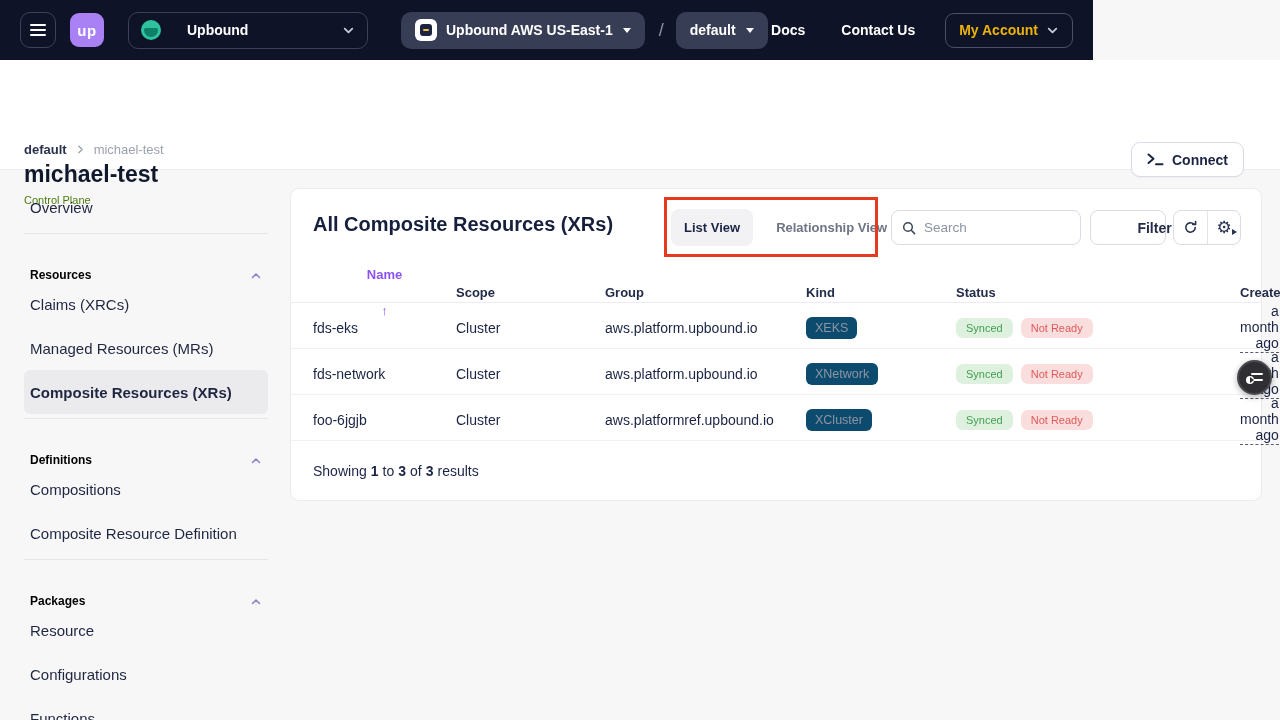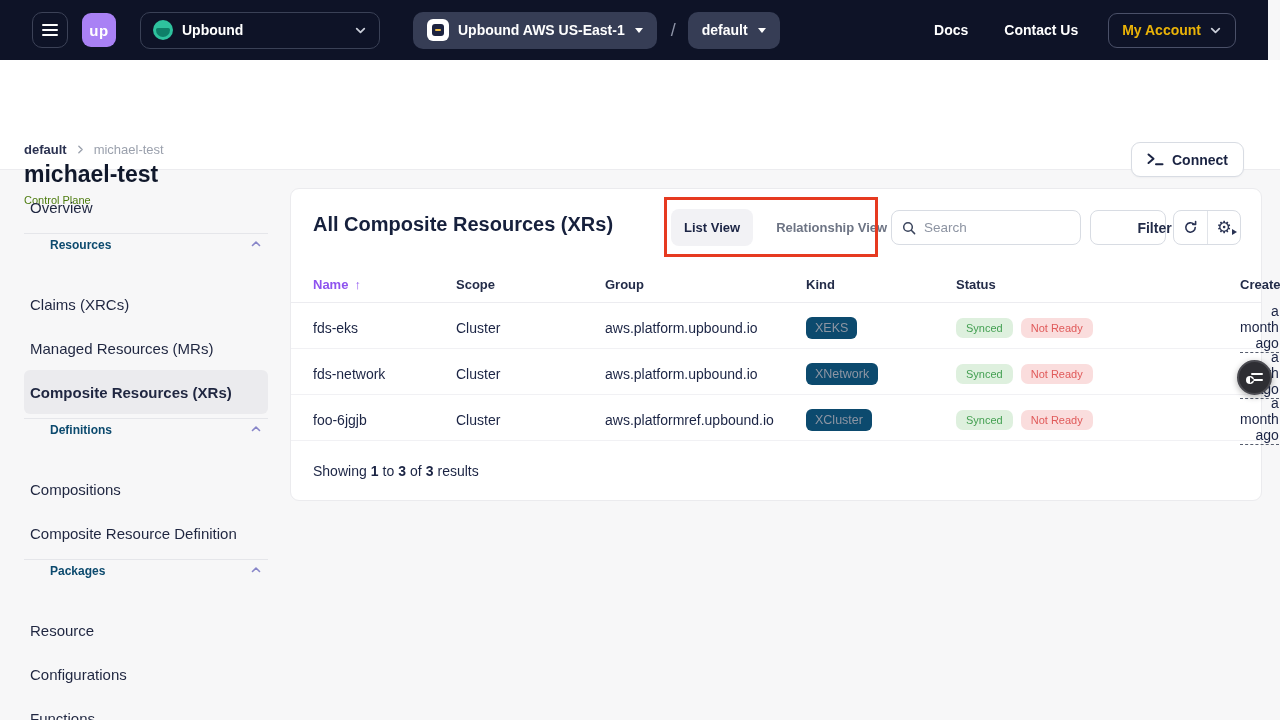--- a/index.html
+++ b/index.html
@@ -8,41 +8,41 @@
     font-family:"Liberation Sans", sans-serif;
     background:#f7f7f8;
     position:relative;
     overflow:hidden;
     color:#1b2444;
   }
   svg { display:block; }
 
   
   .topnav {
-    position:absolute; left:0; top:0; width:1268px; height:60px;
-    background:#0e1327; display:flex; align-items:center; padding:0 32px;
+    position:absolute; left:0; top:0; width:1093px; height:60px;
+    background:#0e1327; display:flex; align-items:center; padding:0 20px;
   }
   .hamburger {
     width:36px; height:36px; border:1.5px solid #3c4257; border-radius:10px;
     display:flex; flex-direction:column; justify-content:center; align-items:center; gap:3px;
     cursor:pointer; background:transparent; flex:0 0 auto;
   }
   .hamburger i { display:block; width:16px; height:2.2px; background:#fff; border-radius:2px; }
   .uplogo {
     width:34px; height:34px; background:#a981f5; border-radius:9px; margin-left:14px;
     display:flex; align-items:center; justify-content:center;
     color:#fff; font-weight:bold; font-size:15px; letter-spacing:.5px; flex:0 0 auto;
   }
   .org-dd {
     margin-left:24px; width:240px; height:37px; border:1.5px solid #3a4156; border-radius:10px;
     display:flex; align-items:center; padding:0 12px; cursor:pointer; color:#fff; flex:0 0 auto;
   }
   .org-avatar { width:20px; height:20px; border-radius:50%; background:#2ec29e; position:relative; overflow:hidden; flex:0 0 auto; }
   .org-avatar::after { content:""; position:absolute; left:3px; right:3px; bottom:3px; height:9px; background:#0e7f68; border-radius:2px 2px 8px 8px; }
-  .org-dd .lbl { margin-left:9px; font-weight:bold; font-size:14px; }
+  .org-dd .lbl { margin-left:26px; font-weight:bold; font-size:14px; }
   .org-dd .spacer { flex:1; }
   .pill {
     height:37px; background:#363d55; border-radius:10px; display:flex; align-items:center;
     padding:0 14px; color:#fff; font-weight:bold; font-size:14px; cursor:pointer; flex:0 0 auto;
   }
   .cp-pill { margin-left:33px; }
   .cp-icon { width:22px; height:22px; background:#fff; border-radius:6px; margin-right:9px; position:relative; }
   .cp-icon::before { content:""; position:absolute; left:5px; top:5px; width:12px; height:12px; background:#1c2340; border-radius:3px; }
   .cp-icon::after { content:""; position:absolute; left:8px; top:10px; width:6px; height:2.4px; background:#f3c14b; border-radius:1px; }
   .caret-down { width:0; height:0; border-left:4.5px solid transparent; border-right:4.5px solid transparent; border-top:5.5px solid #fff; margin-left:10px; }
@@ -75,22 +75,22 @@
 
   
   .sidebar { position:absolute; left:0; top:170px; width:290px; padding:15px 22px 0 24px; }
   .side-item {
     height:44px; display:flex; align-items:center; padding:0 6px; font-size:15px; color:#1f2640;
     border-radius:6px; cursor:pointer;
   }
   .side-item.active { background:#ebebee; font-weight:bold; }
   .side-divider { border:none; border-top:1px solid #e5e6ea; margin:4px 0; }
   .side-section-header {
-    height:44px; display:flex; align-items:flex-start; justify-content:space-between; padding:0 6px;
-    font-size:12px; font-weight:bold; color:#0c4a6e; cursor:pointer;margin-left:20px;
+    height:44px; display:flex; align-items:flex-end; justify-content:space-between; padding:0 6px;
+    font-size:12px; font-weight:bold; color:#000000; cursor:pointer;
   }
   .side-section-header .chev-up { color:#8886c9; }
 
   
   .main-card {
     position:absolute; left:290px; top:188px; width:972px; height:313px;
     background:#fff; border:1px solid #ebebee; border-radius:9px;
   }
   .card-title { position:absolute; left:22px; top:24px; font-size:20px; font-weight:bold; color:#16203c; }
   .view-toggle { position:absolute; left:380px; top:20px; height:37px; display:flex; align-items:flex-start; }
@@ -116,21 +116,21 @@
   .icon-cell { width:33.5px; display:flex; align-items:center; justify-content:center; cursor:pointer; color:#2a3354; }
   .icon-cell + .icon-cell { border-left:1px solid #e1e4e9; }
   .gear-glyph { font-size:17px; line-height:1; position:relative; color:#2a3354; }
   .gear-glyph::after { content:""; position:absolute; right:-5px; bottom:1px; width:0; height:0;
     border-top:3.5px solid transparent; border-bottom:3.5px solid transparent; border-left:5px solid #2a3354; }
 
   
   .table { position:absolute; left:0; top:78px; width:100%; }
   .trow { display:grid; grid-template-columns:143px 149px 201px 150px 284px 1fr; align-items:center; padding:0 22px; }
   .thead { height:36px; border-bottom:1px solid #ececf0; font-size:13px; font-weight:bold; color:#232c49; }
-  .th-sorted { color:#8e53ef; display:flex; align-items:center; gap:6px; cursor:pointer; }
+  .th-sorted { color:#8e53ef; display:flex; align-items:center; gap:21px; cursor:pointer;flex-direction:column; }
   .th { cursor:pointer; }
   .th-right { text-align:right; }
   .tbody-row { height:46px; border-bottom:1px solid #f1f1f4; font-size:14px; color:#1b2444; }
   .cell-name { font-weight:normal; }
   .kind-badge { display:inline-block; background:#0c4a6e; color:#8d95a3; font-size:12.5px; padding:4px 9px; border-radius:6px; }
   .status-cell { display:flex; gap:8px; }
   .badge { display:inline-block; font-size:11px; padding:4px 10px; border-radius:7px; }
   .badge-synced { background:#def0de; color:#44a052; }
   .badge-notready { background:#fadddd; color:#e05a5a; }
   .cell-created { text-align:right; }

